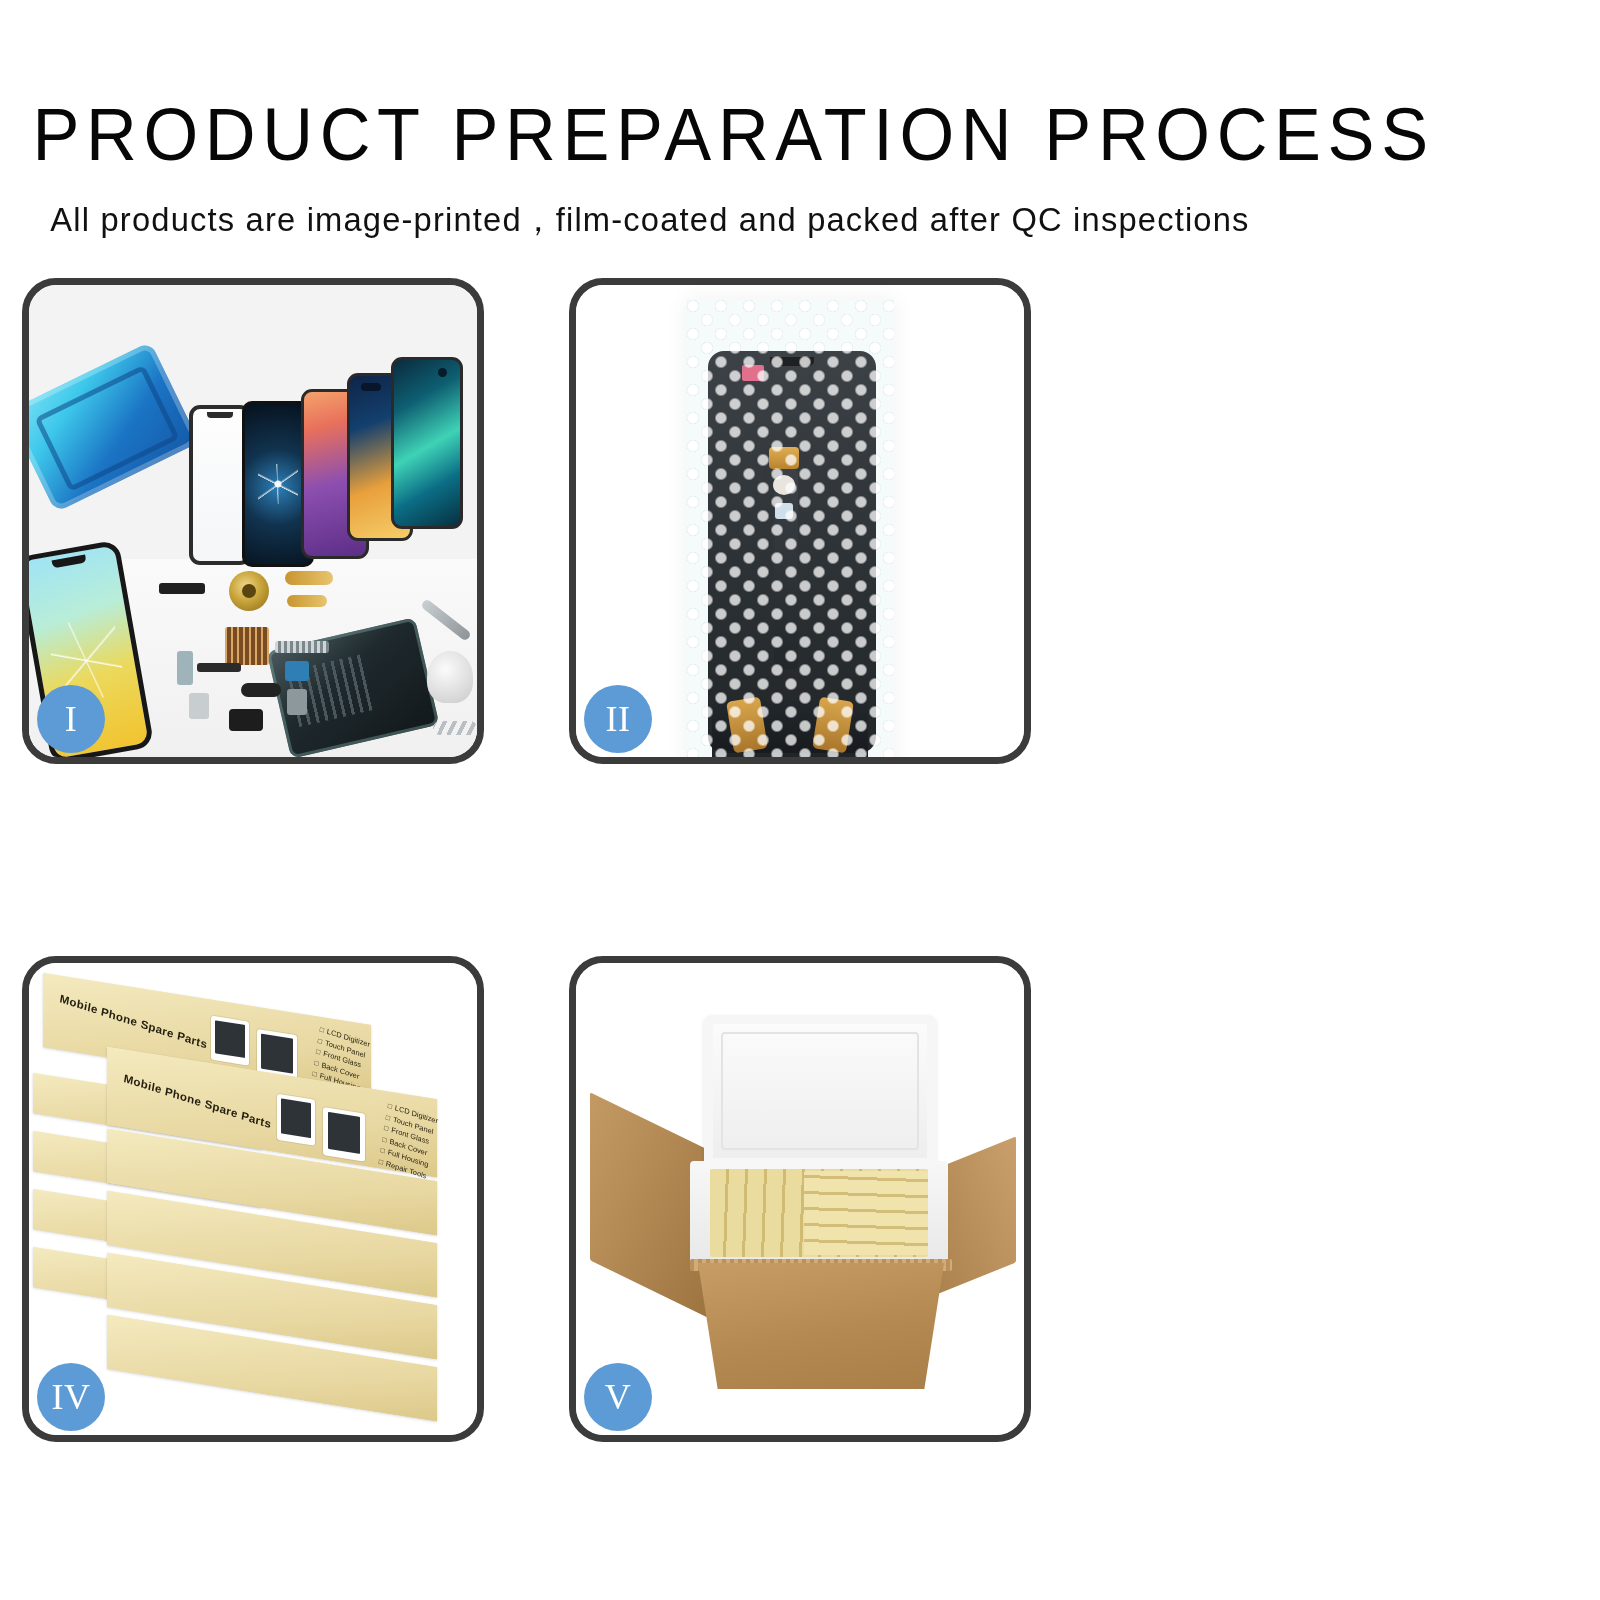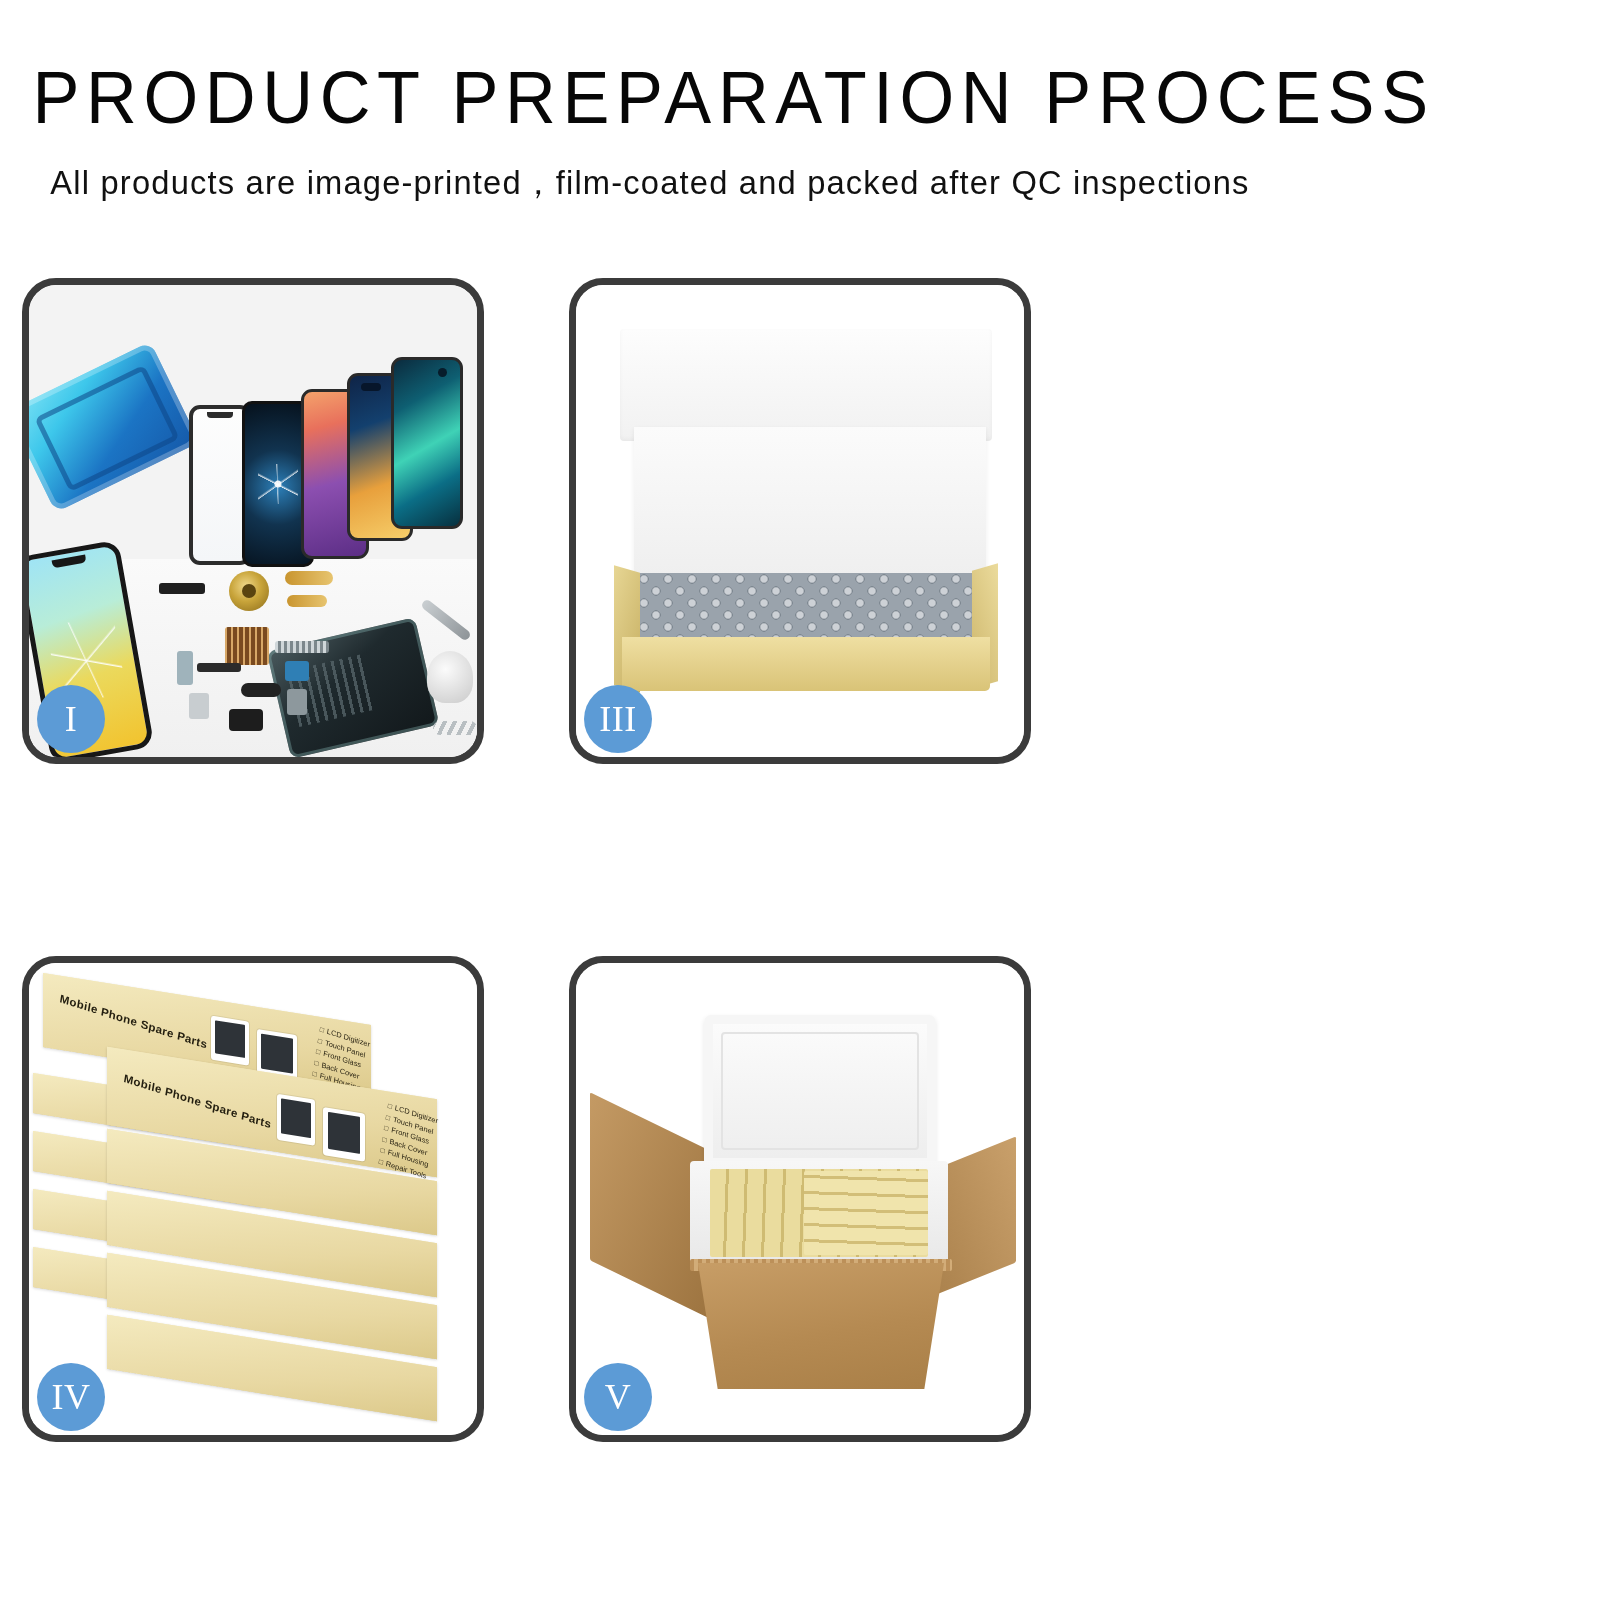--- a/index.html
+++ b/index.html
@@ -5,21 +5,21 @@
   * { margin:0; padding:0; box-sizing:border-box; }
   html,body { width:1600px; height:1600px; }
   body {
     background:#FFFFFF;
     font-family:"Liberation Sans", sans-serif;
     overflow:hidden;
     position:relative;
   }
 
   
-  .header { width:1300px; padding-top:61px; text-align:center; }
+  .header { width:1300px; padding-top:98px; text-align:center; }
   .title {
     font-size:74px;
     font-weight:400;
     letter-spacing:7px;
     color:#070707;
     line-height:1.0;
     transform:scaleX(0.95);
     white-space:nowrap;
   }
   .subtitle {
@@ -422,34 +422,40 @@
         <div class="ph flx f10"></div>
         <div class="ph flx f11"></div>
         <div class="ph tool"></div>
         <div class="ph brush"></div>
         <div class="ph screws"></div>
       </div>
       <div class="badge">I</div>
     </div>
   </div>
 
-
   <div class="cell-r1">
     <div class="panel">
-      <div class="panel-inner p3">
-        <div class="lidback"></div>
-        <div class="foam"></div>
-        <div class="bubblegrey"></div>
-        <div class="boxleft"></div>
-        <div class="boxright"></div>
-        <div class="boxfront"></div>
+      <div class="panel-inner p2">
+        <div class="wrap">
+          <div class="screen"></div>
+          <div class="cable"></div>
+          <div class="conn1"></div>
+          <div class="conn2"></div>
+          <div class="conn3"></div>
+          <div class="pinkmark"></div>
+          <div class="botbar"></div>
+          <div class="tabL"></div>
+          <div class="tabR"></div>
+        </div>
+        <div class="bubbles-over"></div>
       </div>
-      <div class="badge">III</div>
+      <div class="badge">II</div>
     </div>
   </div>
+
 
   <div class="cell-r2">
     <div class="panel">
       <div class="panel-inner p4">
 
         <div class="gbox" style="left:4px; top:128px; width:228px; height:40px; transform:skewY(9deg);">
             <div class="face"></div>
           </div>
         <div class="gbox" style="left:4px; top:186px; width:228px; height:40px; transform:skewY(9deg);">
             <div class="face"></div>

